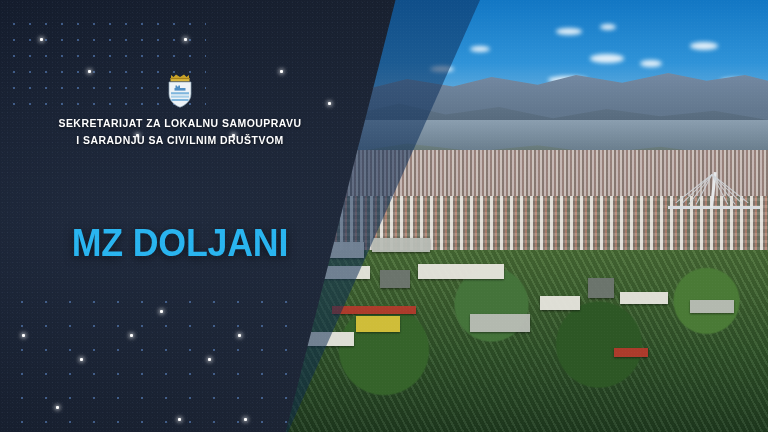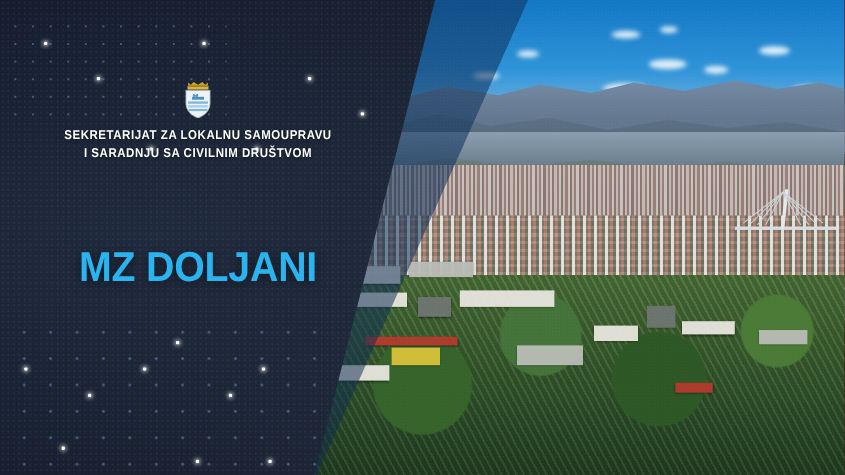--- a/index.html
+++ b/index.html
@@ -1,18 +1,18 @@
 <!DOCTYPE html>
 <html><head>
 <meta charset="utf-8">
 <style>
   html,body{margin:0;padding:0;background:#000;}
   body{width:768px;height:432px;overflow:hidden;font-family:"Liberation Sans",sans-serif;}
 
-  .banner{position:relative;width:768px;height:432px;overflow:hidden;background:#7f1d1d;}
+  .banner{position:relative;width:768px;height:432px;overflow:hidden;background:#6d28d9;}
 
   
   .photo{position:absolute;inset:0;overflow:hidden;}
   .sky{position:absolute;left:0;top:0;width:768px;height:140px;
        background:linear-gradient(180deg,#1277c4 0%,#2f93d8 45%,#79b6df 78%,#a9cbe2 100%);}
   .cloud{position:absolute;background:#ffffff;border-radius:50%;filter:blur(2.2px);opacity:.85;}
   .mtn{position:absolute;}
 
   .mtn-far{left:0;top:52px;width:768px;height:96px;
     background:linear-gradient(180deg,#7d93ad 0%,#63788f 60%,#5b7083 100%);

